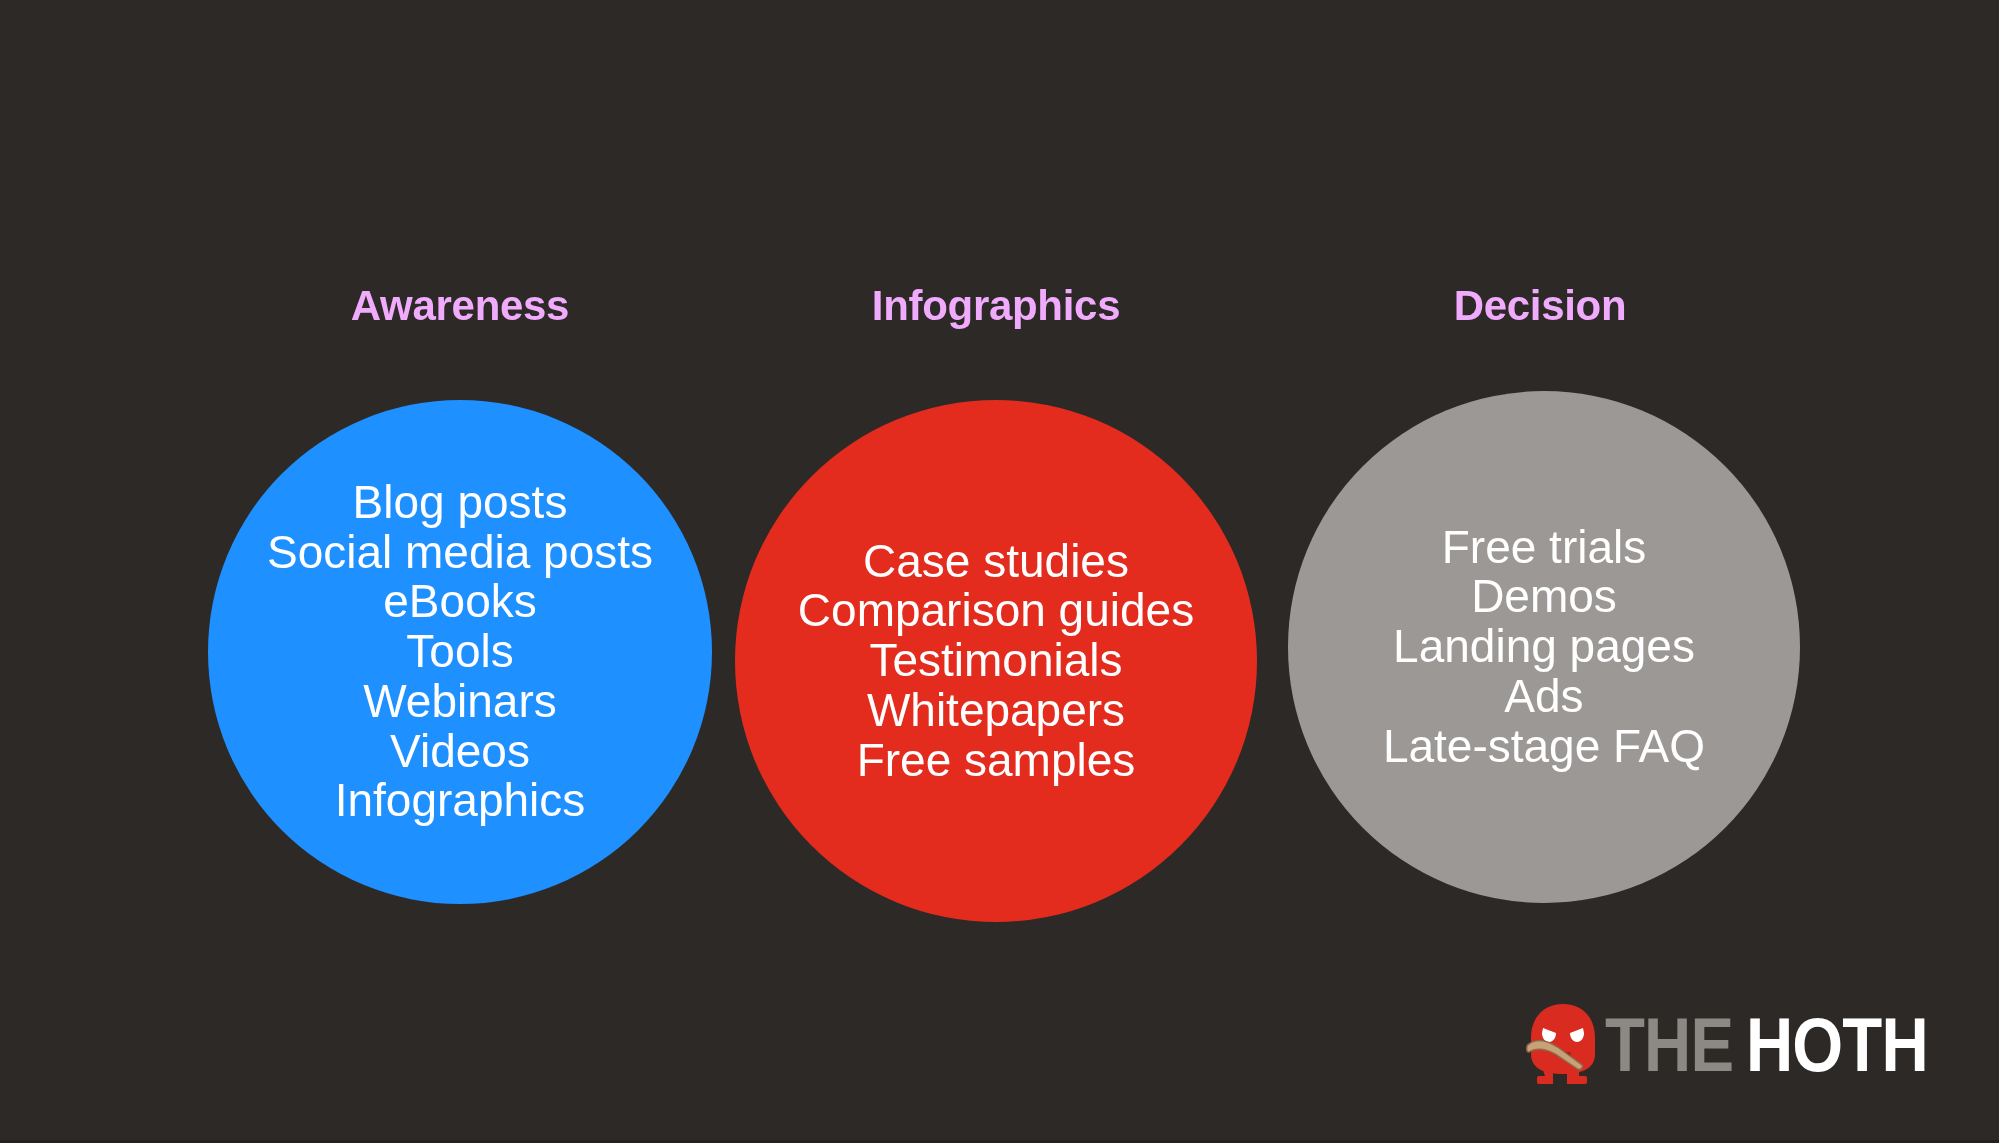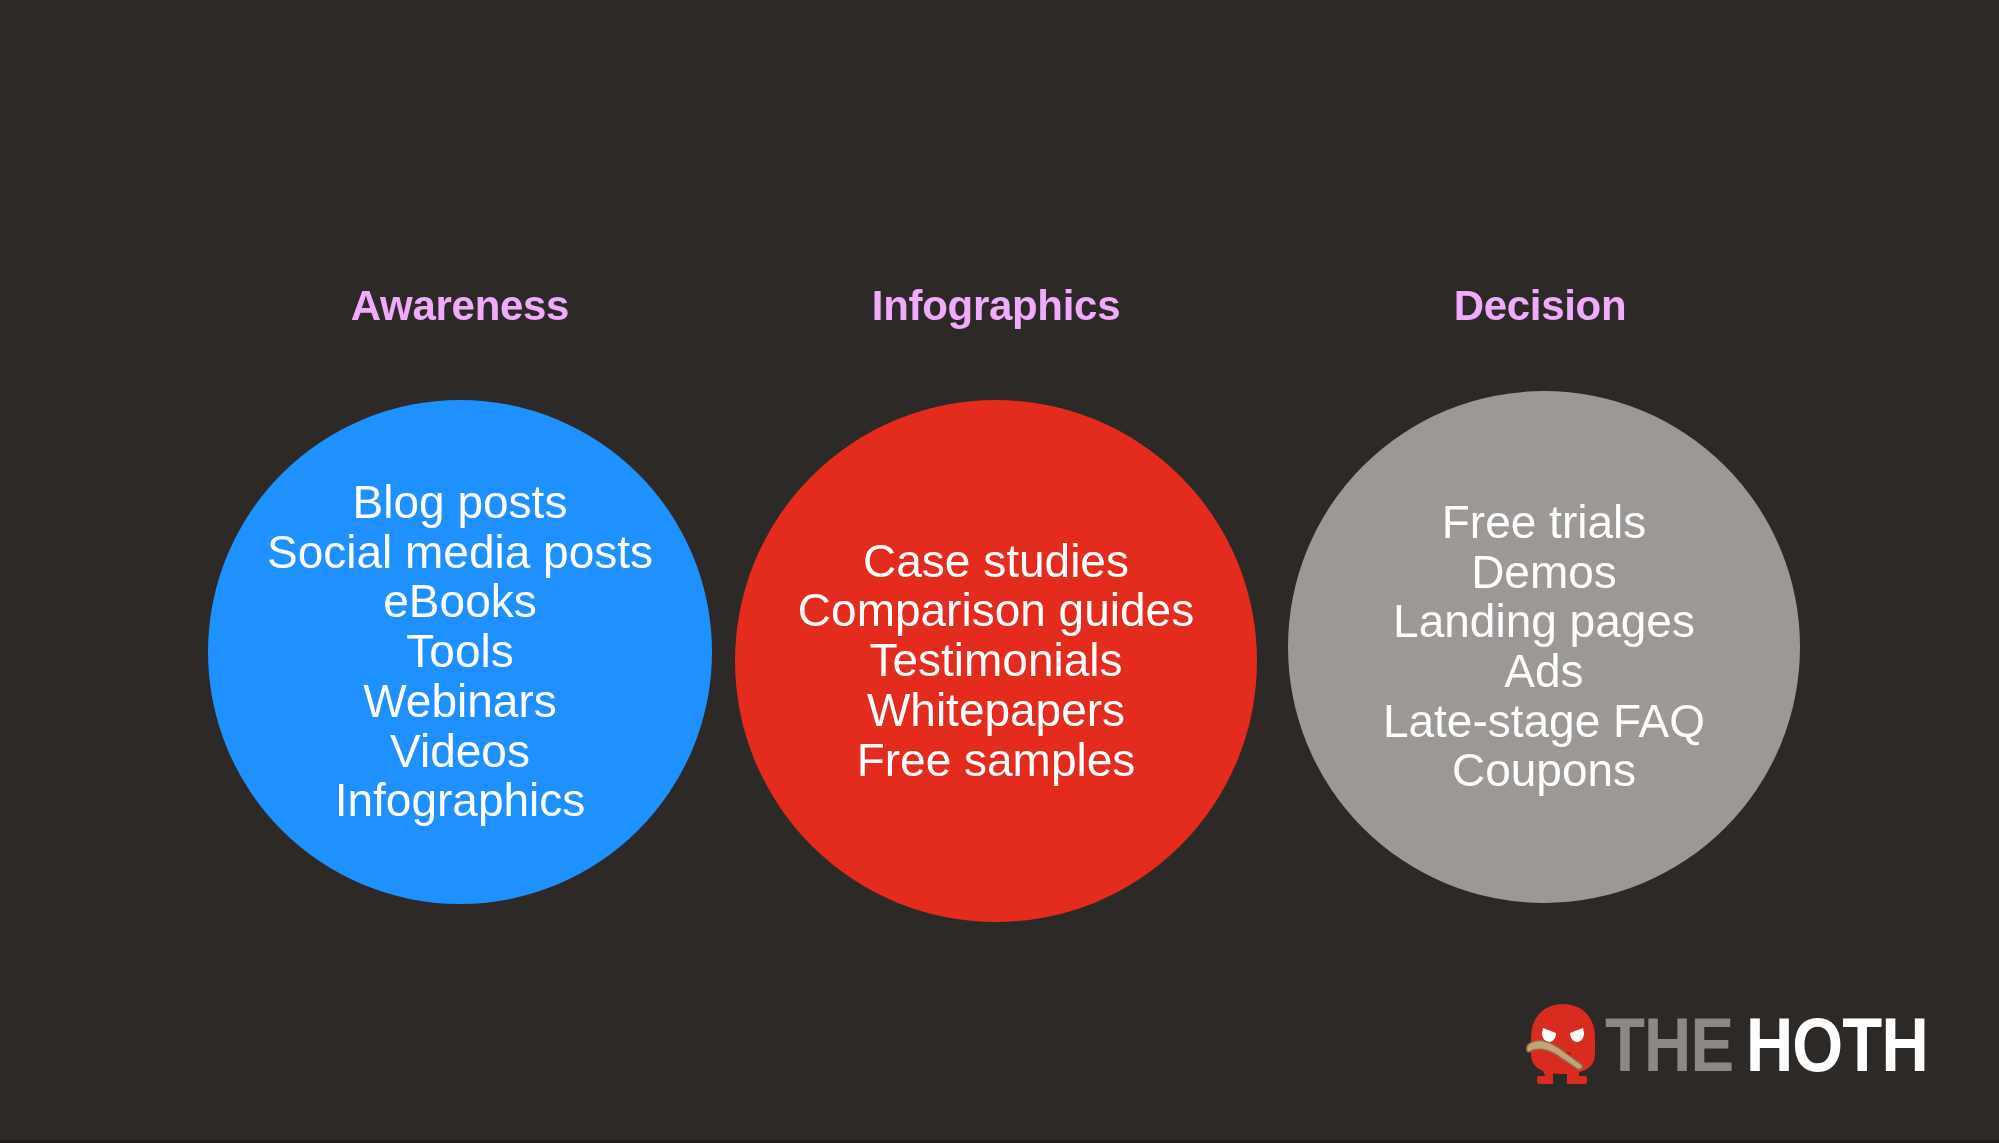--- a/index.html
+++ b/index.html
@@ -208,21 +208,20 @@
 
     <div class="column column-decision">
       <div class="column-heading">Decision</div>
       <div class="bubble">
         <div class="bubble-list">
           <span class="bubble-list-item">Free trials</span>
           <span class="bubble-list-item">Demos</span>
           <span class="bubble-list-item">Landing pages</span>
           <span class="bubble-list-item">Ads</span>
           <span class="bubble-list-item">Late-stage FAQ</span>
-          <span class="bubble-list-item">Coupons</span>
         </div>
       </div>
     </div>
 
   </div>
 
   <div class="logo">
     <svg class="logo-mascot" viewBox="0 0 76 86">
 
       <path d="M16 62 h12 v20 h-14 a2 2 0 0 1 -2 -2 v-4 a2 2 0 0 1 2 -2 h6 z" fill="#d92b20"></path>

